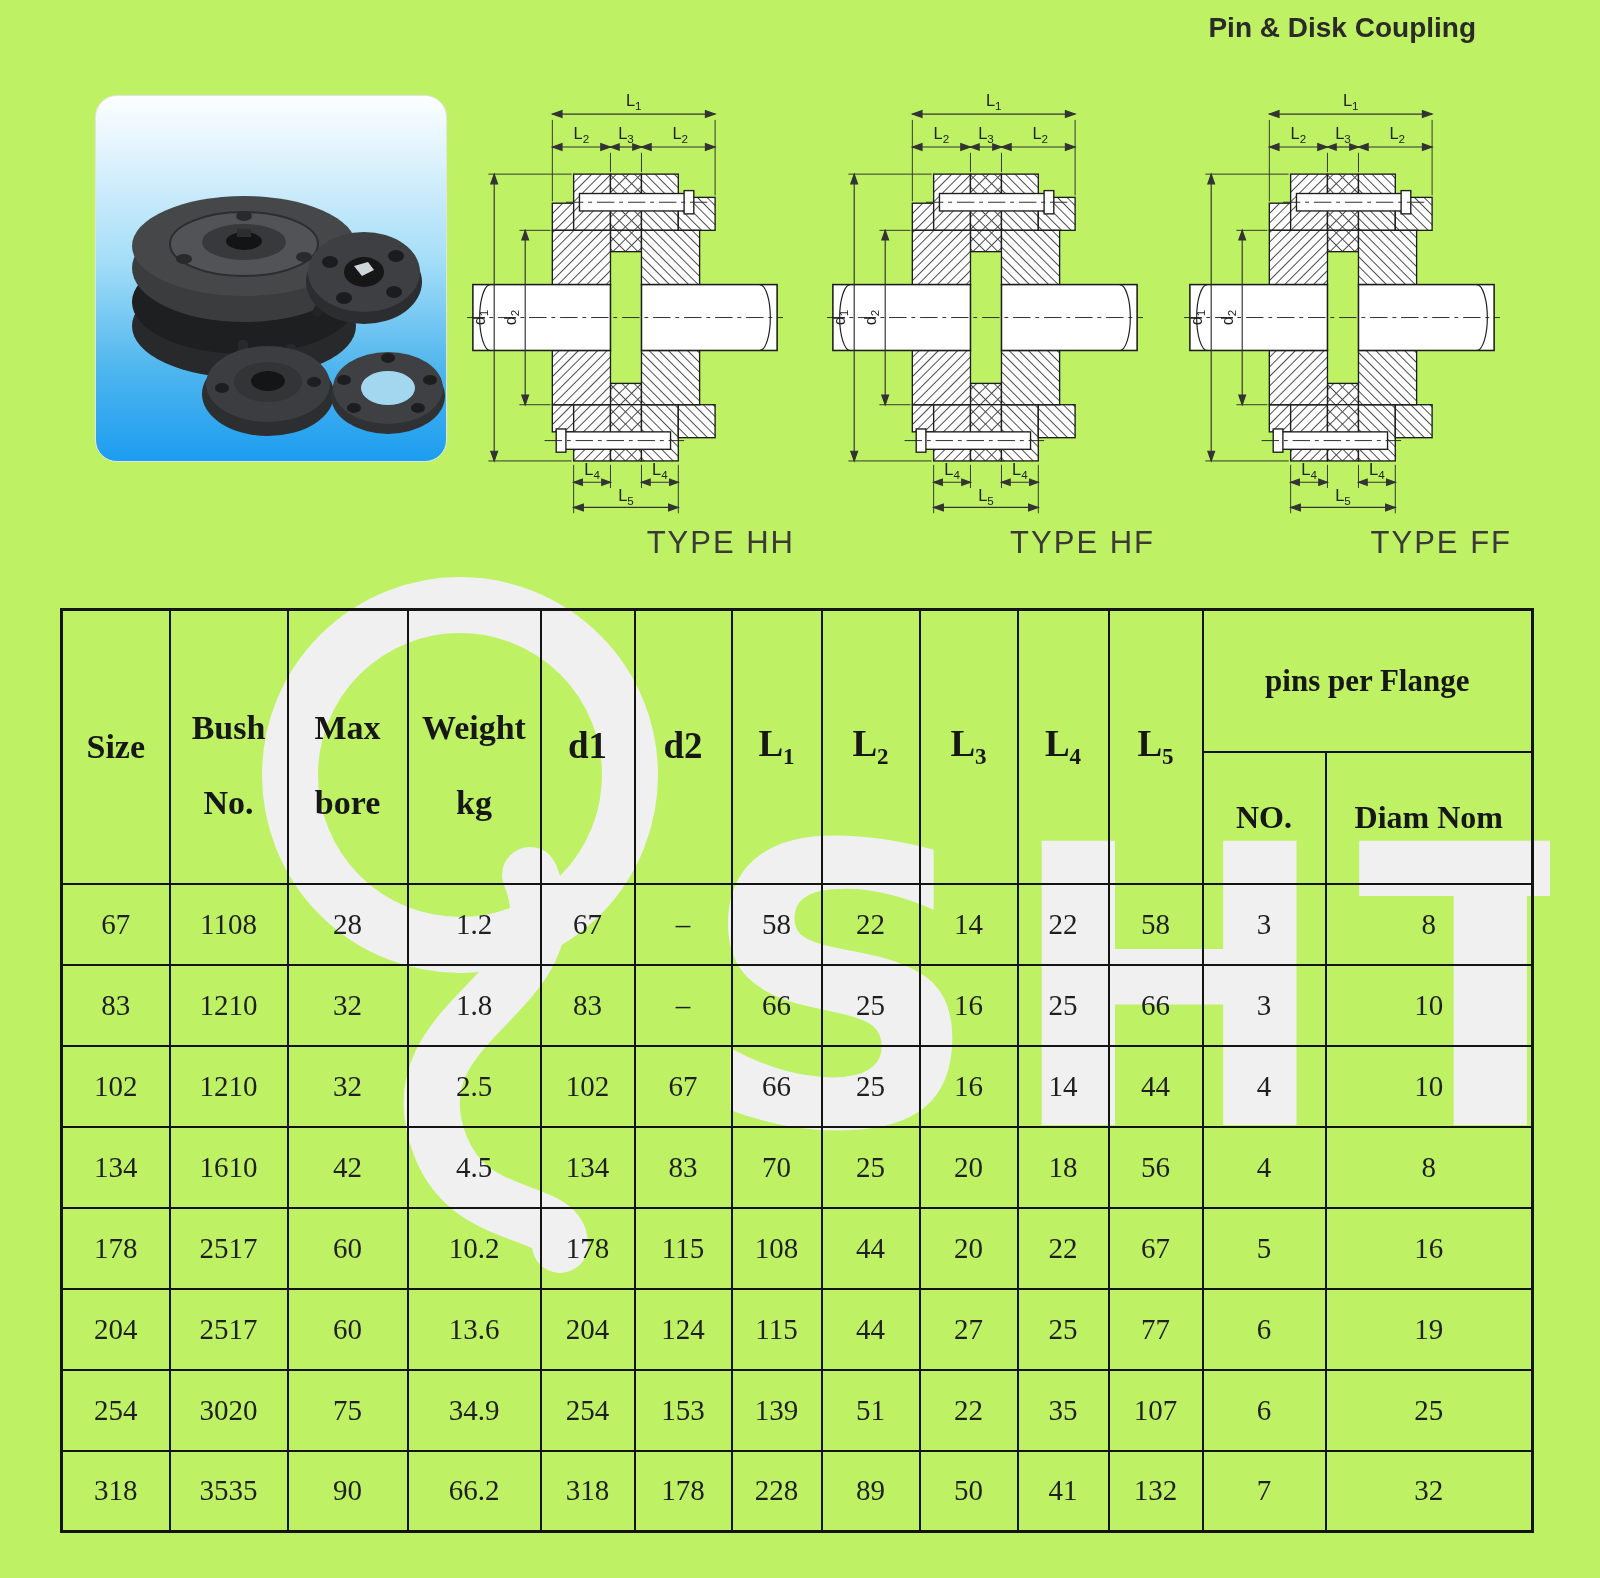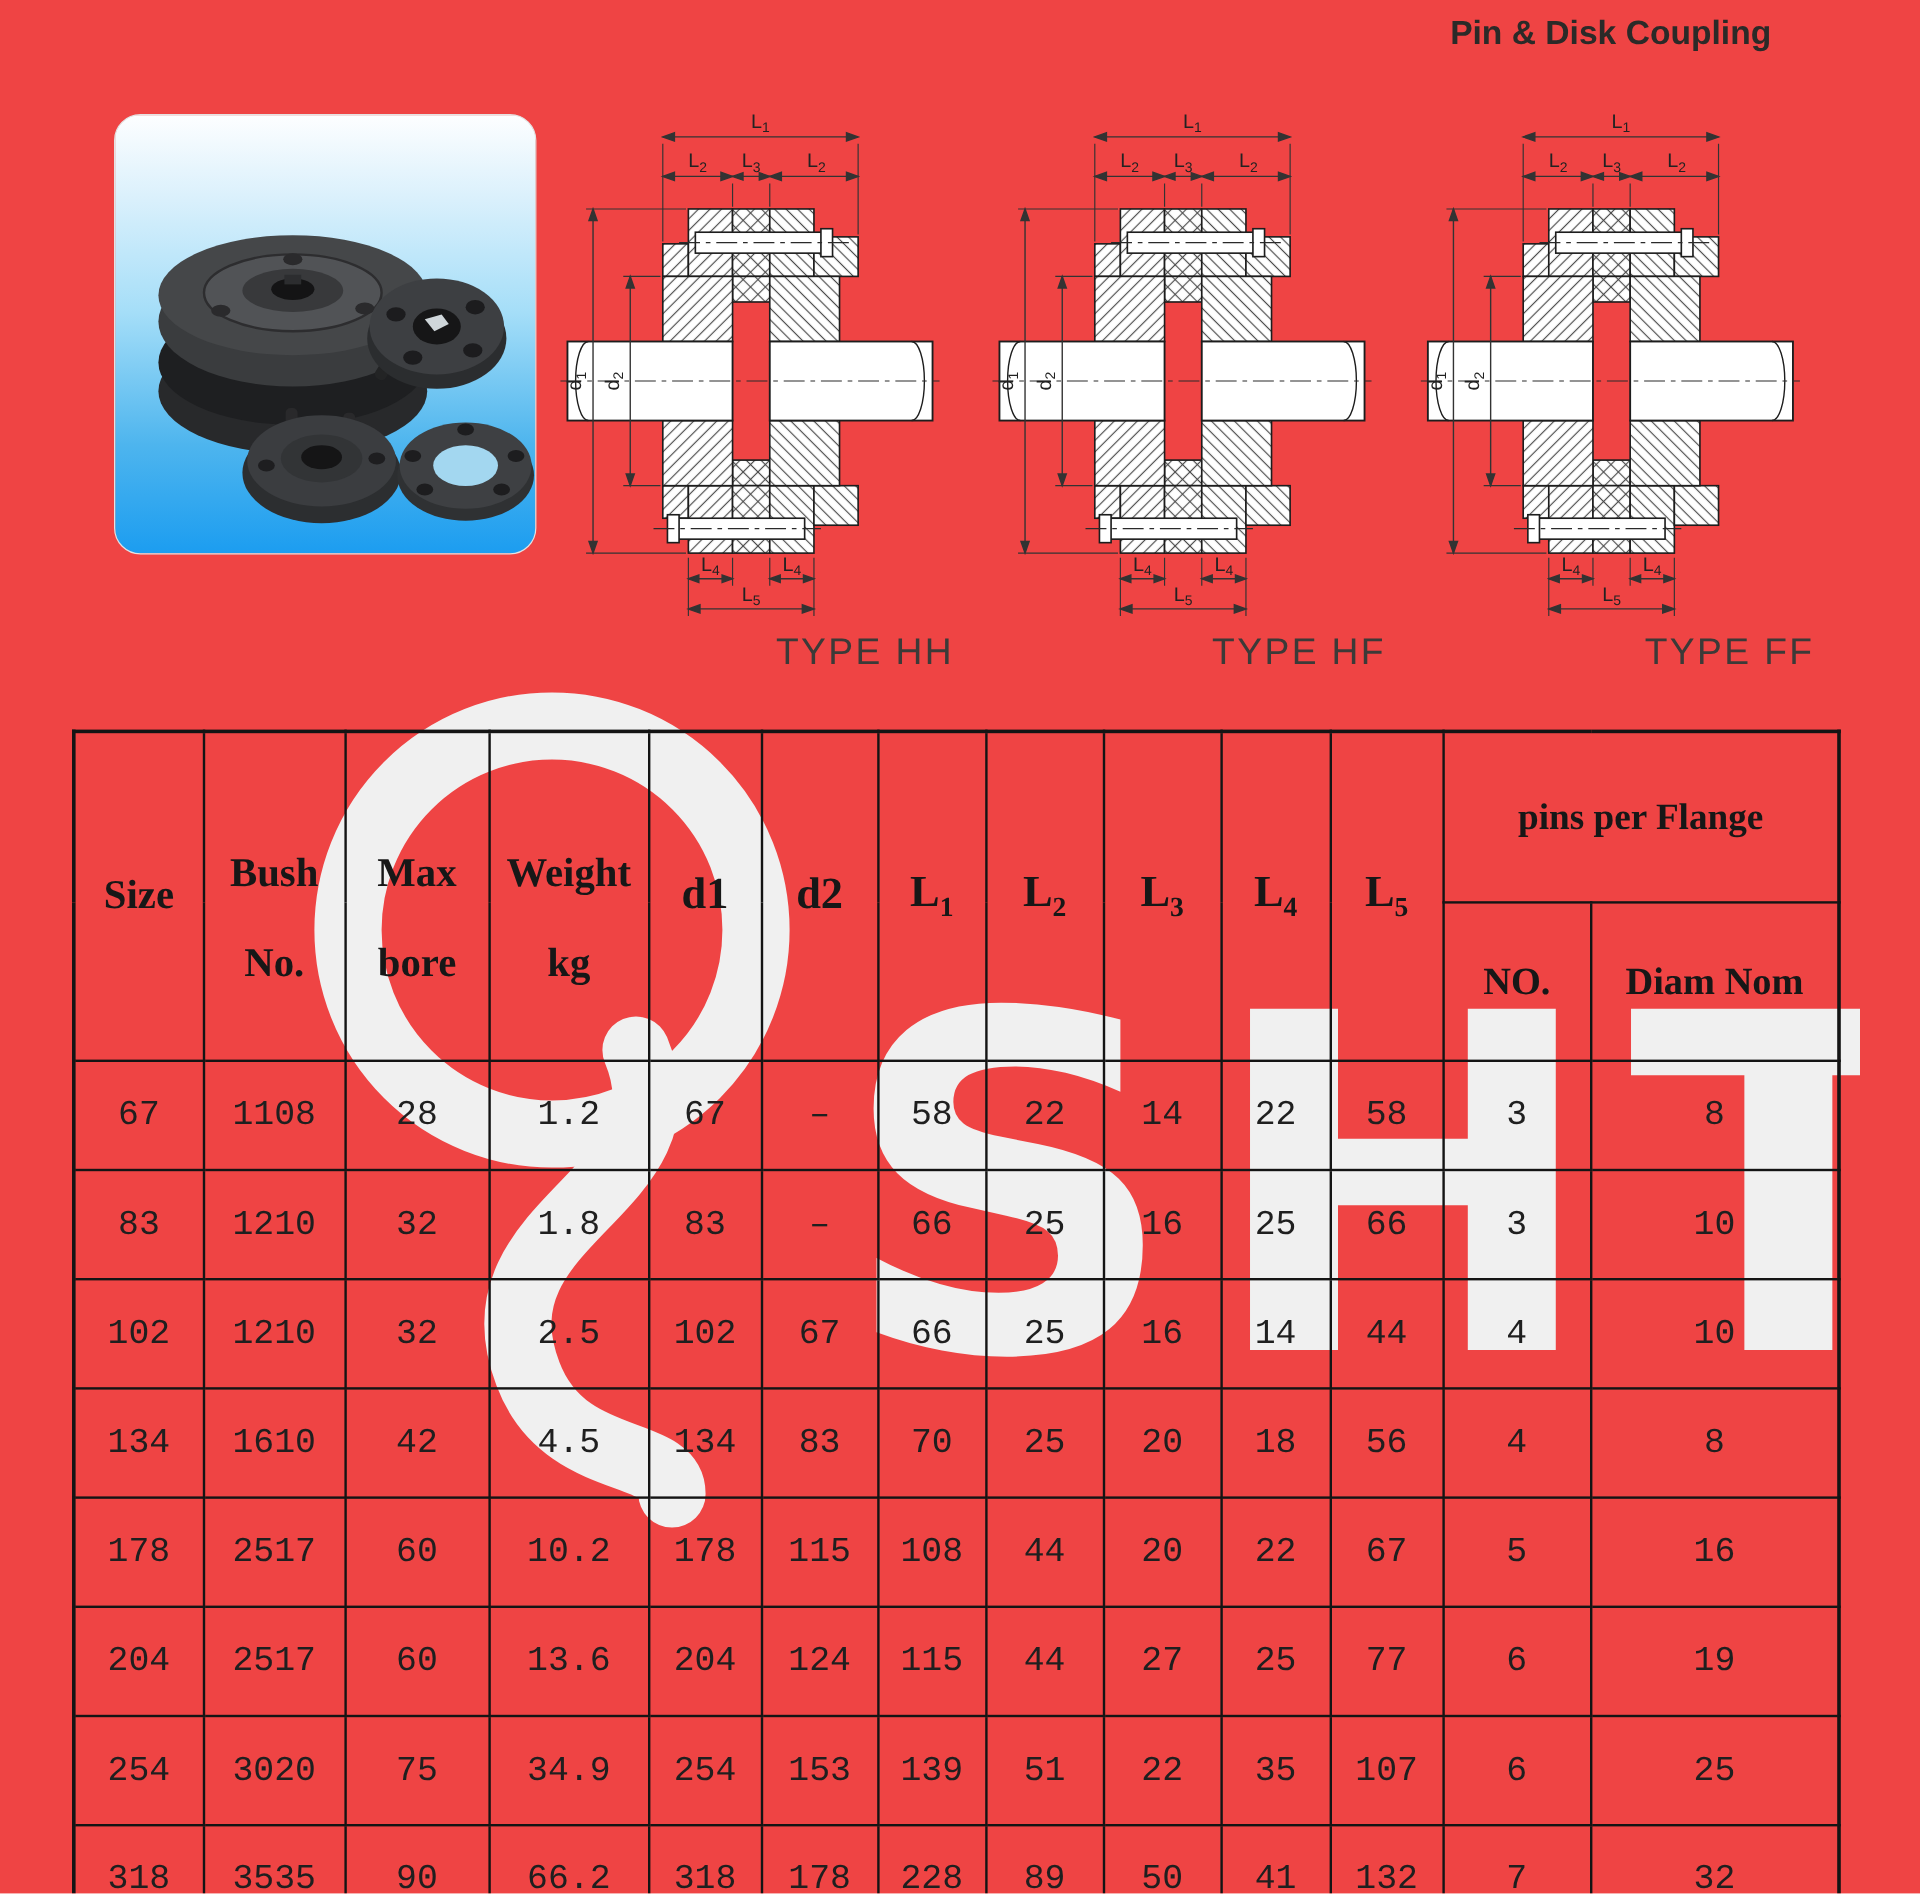--- a/index.html
+++ b/index.html
@@ -1,16 +1,16 @@
 <!DOCTYPE html>
 <html><head>
 <meta charset="utf-8">
 <style>
   html,body{margin:0;padding:0;background:#fff;}
-  .page{position:relative;width:1600px;height:1578px;background:#ef4444;overflow:hidden;
+  .page{position:relative;width:1600px;height:1578px;background:#bef264;overflow:hidden;
         font-family:"Liberation Serif",serif;}
   .title{position:absolute;top:12px;right:124px;font-family:"Liberation Sans",sans-serif;
          font-weight:bold;font-size:28px;color:#2b2a28;}
   
   .photo{position:absolute;left:95px;top:95px;width:350px;height:365px;border-radius:22px;
          background:linear-gradient(180deg,#fdfeff 0%,#dcf1fc 18%,#a5def8 45%,#4eb5ee 75%,#1c9df0 100%);
          border:1px solid #e3e3e3;overflow:hidden;}
   .photo svg{display:block;width:100%;height:100%;}
   
   .drawing{position:absolute;top:85px;width:340px;height:478px;}
@@ -24,21 +24,21 @@
              border-collapse:collapse;table-layout:fixed;background:transparent;}
   table.spec, table.spec th, table.spec td{border:2px solid #141414;}
   table.spec{border-width:3px;}
   table.spec th, table.spec td{text-align:center;vertical-align:middle;padding:0;}
   thead th{font-weight:bold;font-size:34px;color:#171717;line-height:1.15;}
   thead th.lth{font-size:37px;}
   thead th.lth sub{font-size:23px;}
   thead th.pins{font-size:31px;}
   thead th.psub{font-size:32px;}
   tr.h1{height:142px;} tr.h2{height:132px;}
-  tbody tr{height:91px;font-family:Liberation Mono, monospace;}
+  tbody tr{height:81px;}
   tbody td{font-size:29px;color:#1f1f1f;}
   .lbl2{display:block;margin-top:36px;}
 </style>
 </head>
 <body>
 
 <div class="page">
 
   <svg width="0" height="0" style="position:absolute">
     <defs>

